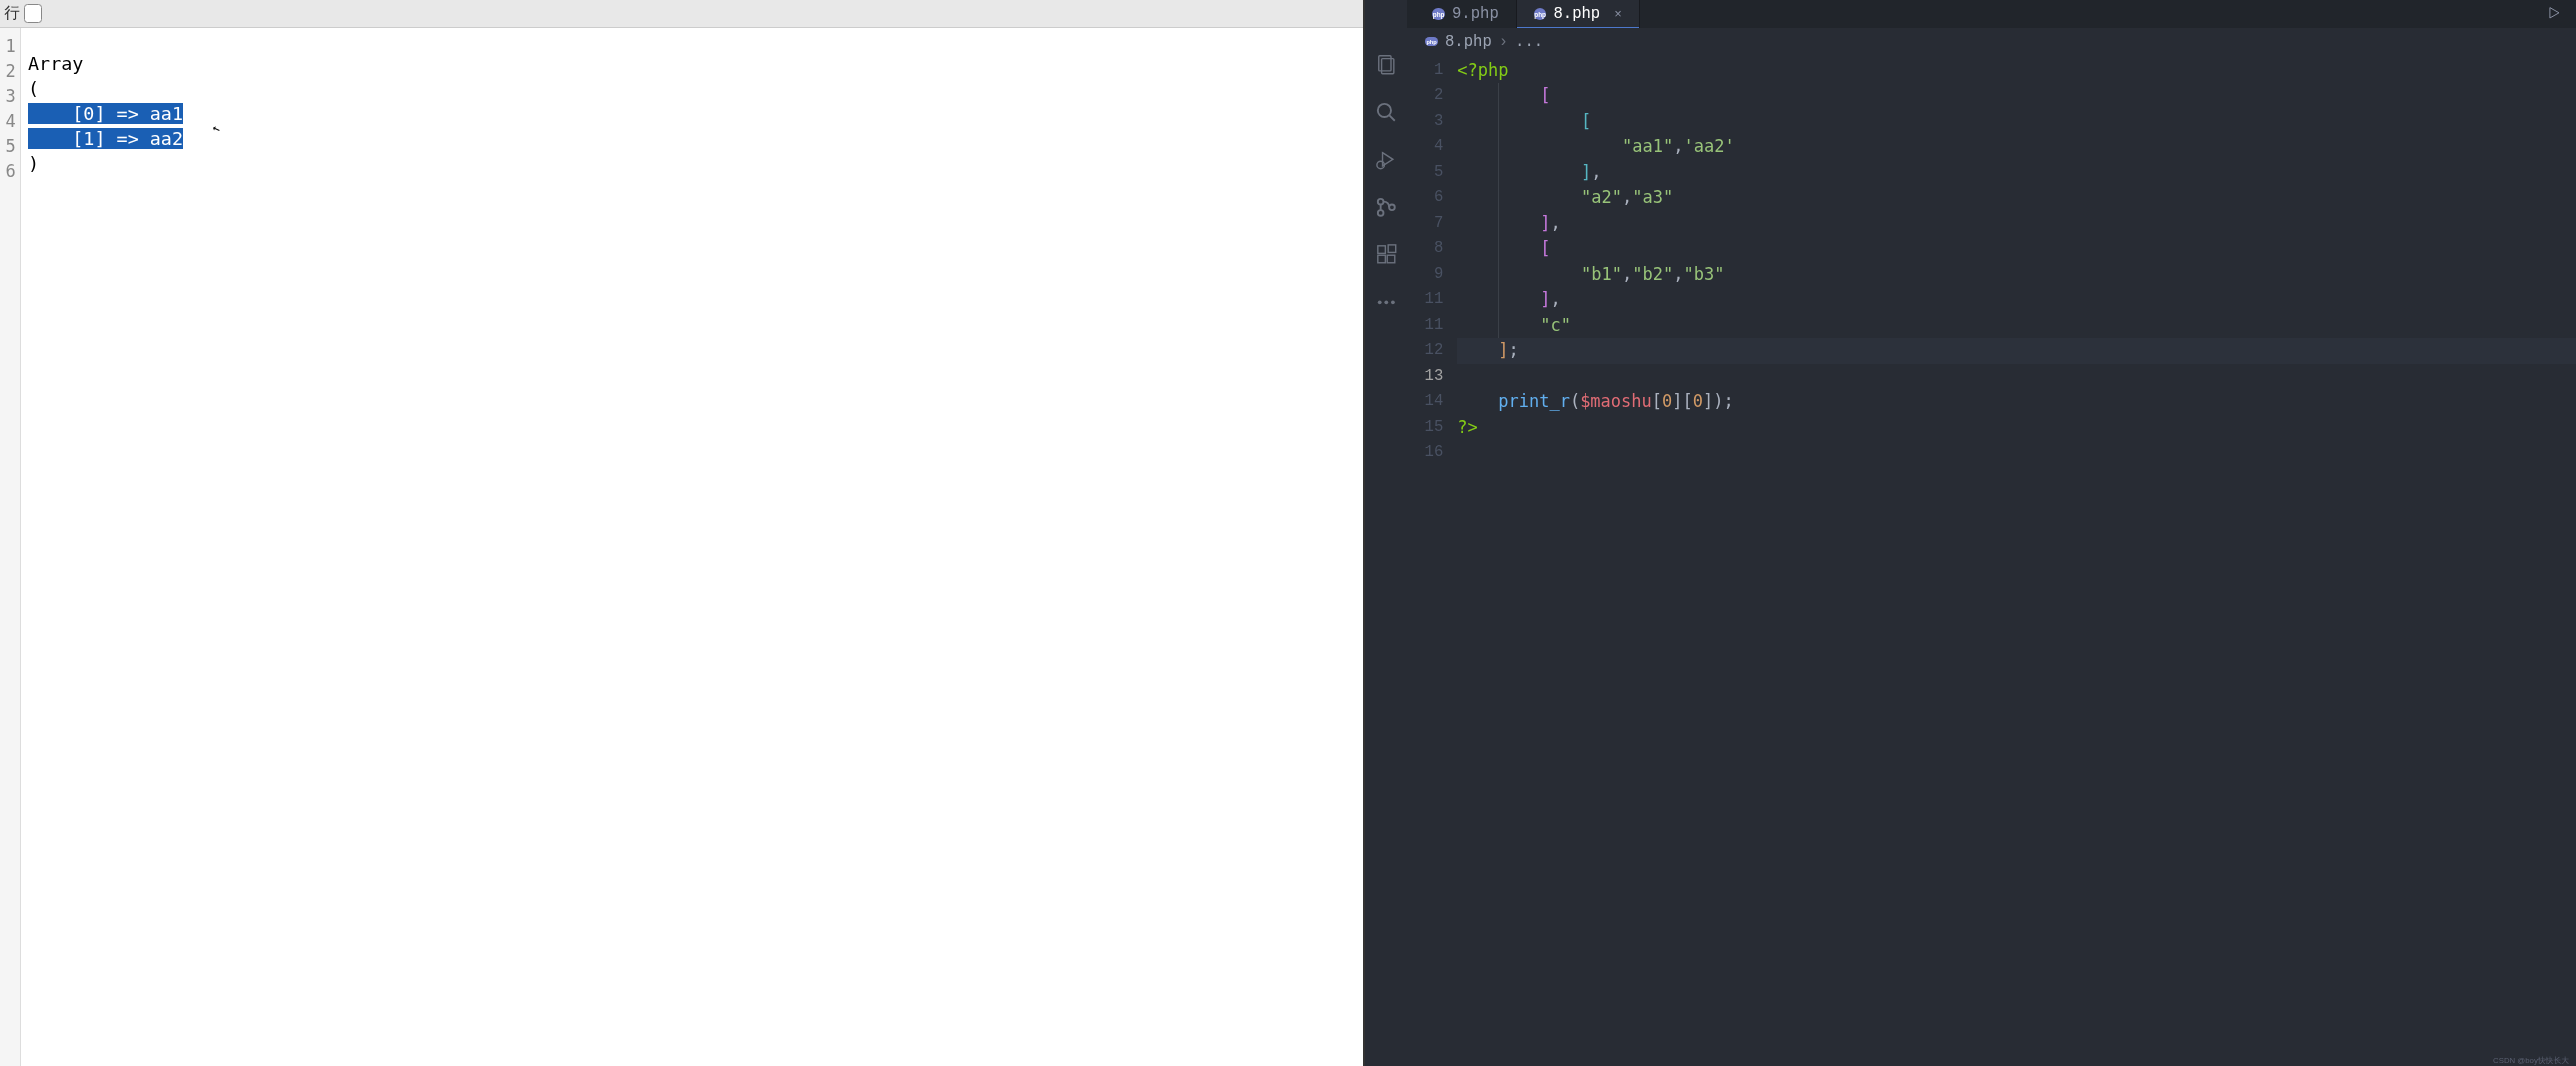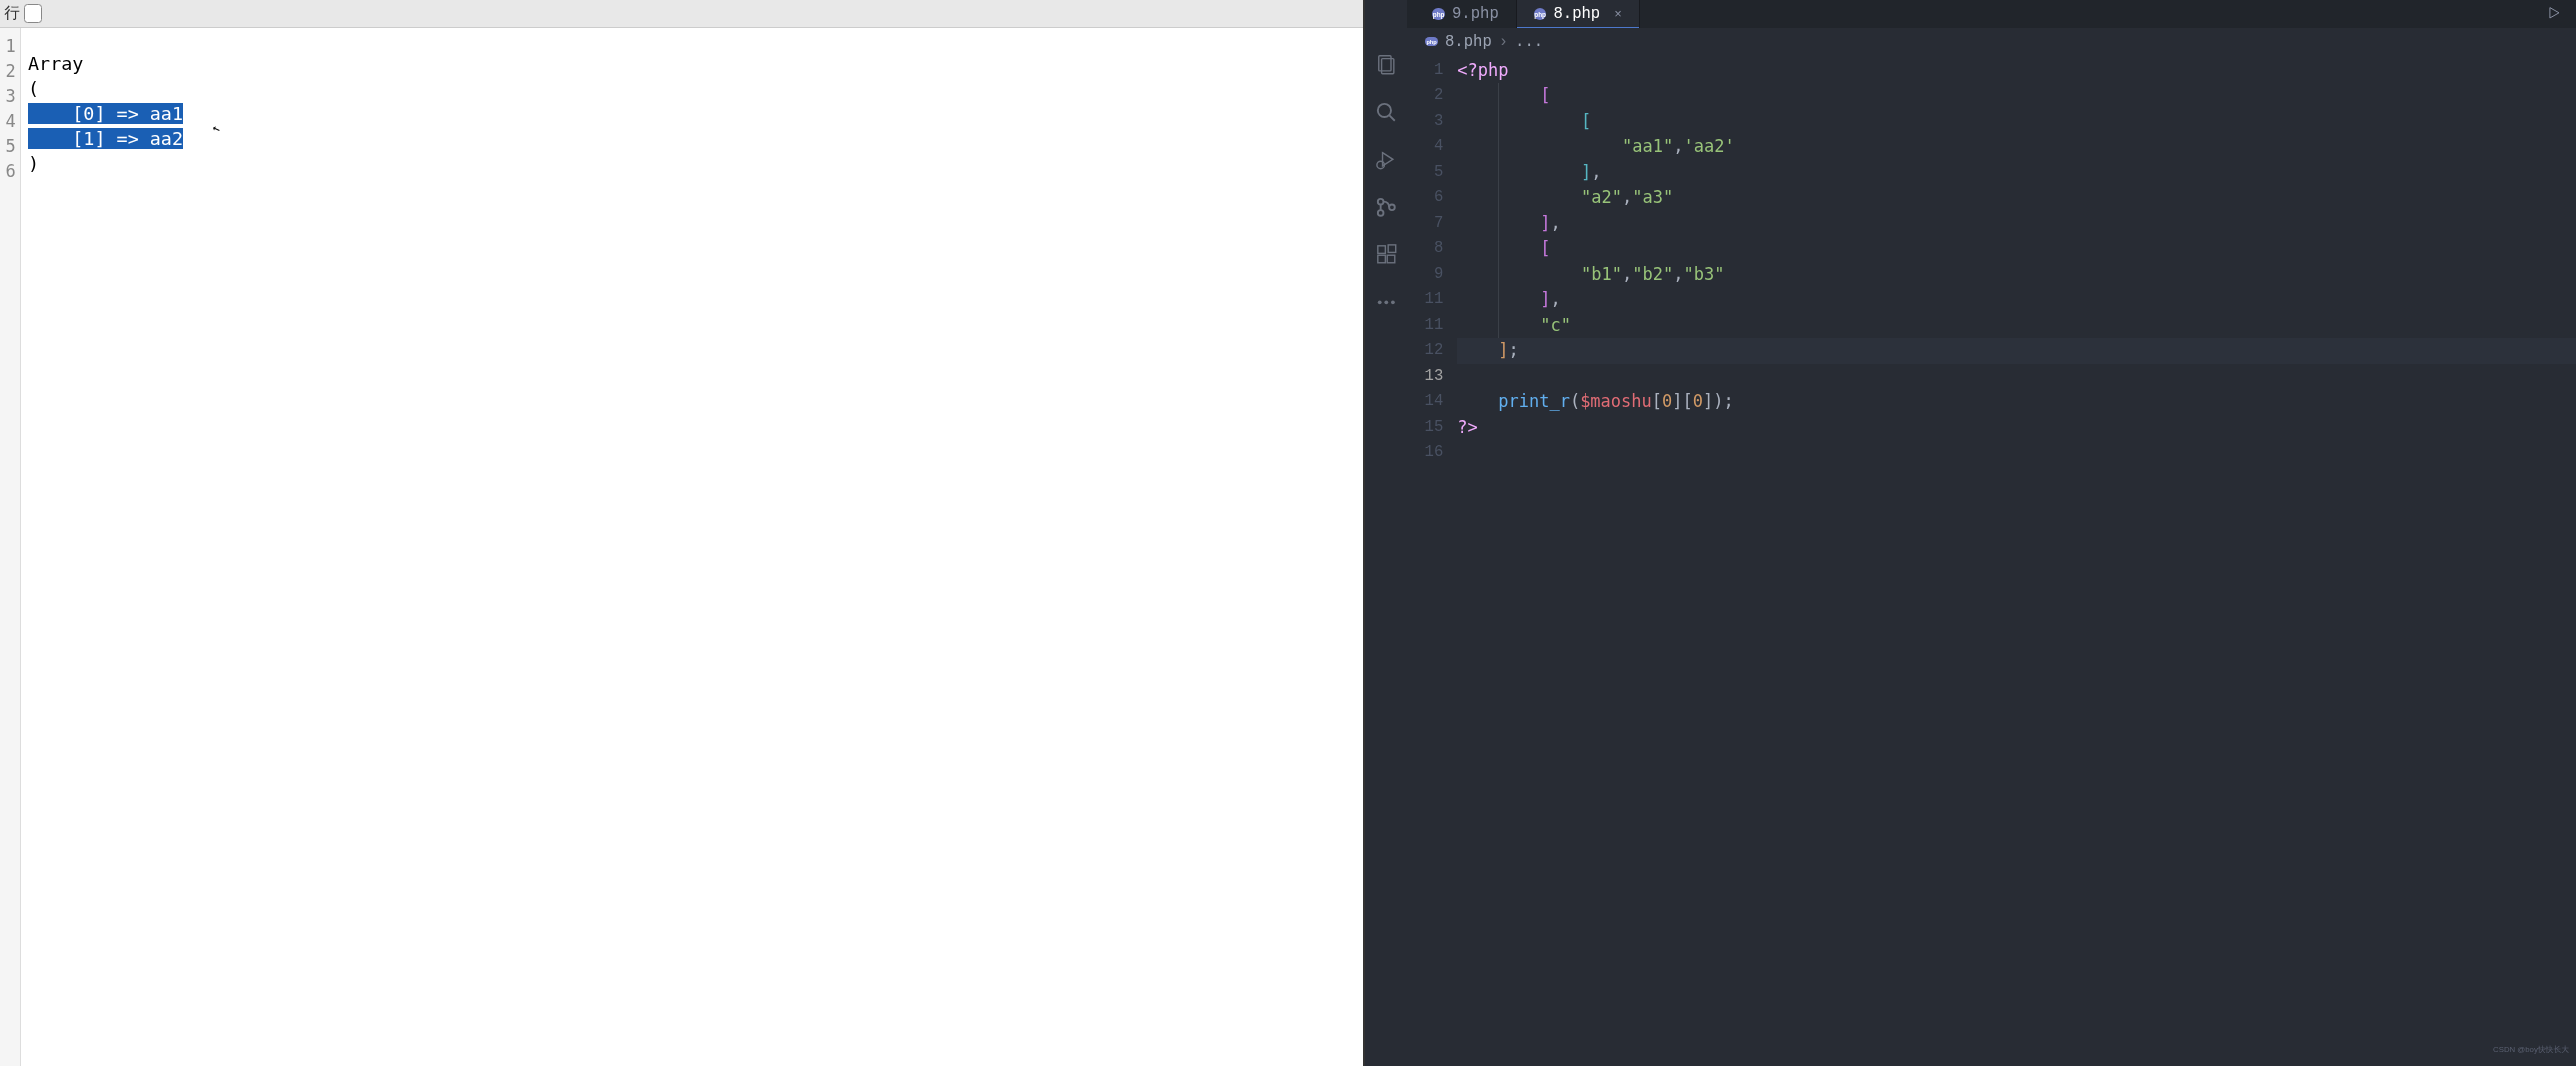--- a/index.html
+++ b/index.html
@@ -245,33 +245,33 @@
       background: rgba(153,187,255,0.04);
     }
     .indent-guide {
       border-left: 0.7px solid #3b4048;
       display: inline-block;
       height: 25.5px;
       vertical-align: top;
       width: 0;
     }
     
-    .tk-php-tag { color: #f0abfc; }
+    .tk-php-tag { color: #84cc16; }
     .tk-var { color: #e06c75; }
     .tk-op { color: #56b6c2; }
     .tk-punct { color: #abb2bf; }
     .tk-bracket-y { color: #d19a66; }
     .tk-bracket-p { color: #c678dd; }
     .tk-bracket-b { color: #56b6c2; }
     .tk-string { color: #98c379; }
     .tk-num { color: #d19a66; }
     .tk-func { color: #61afef; }
     .watermark {
       position: absolute;
-      bottom: 11px;
+      bottom: 0;
       right: 7px;
       font-size: 7.8px;
       color: #5a6071;
       font-family: sans-serif;
     }
   </style>
 </head>
 <body>
 
 <div class="left-panel">

